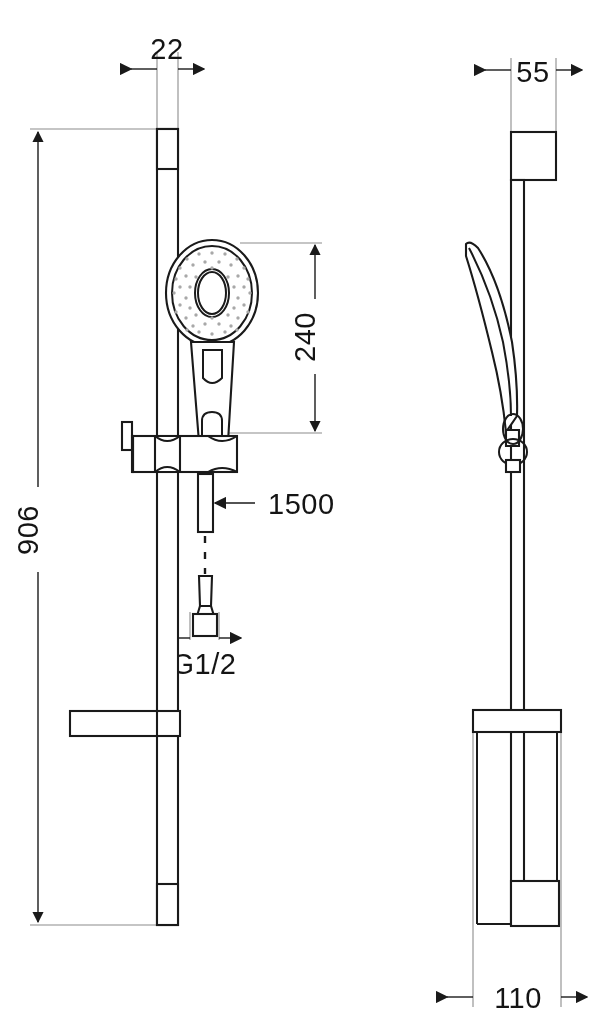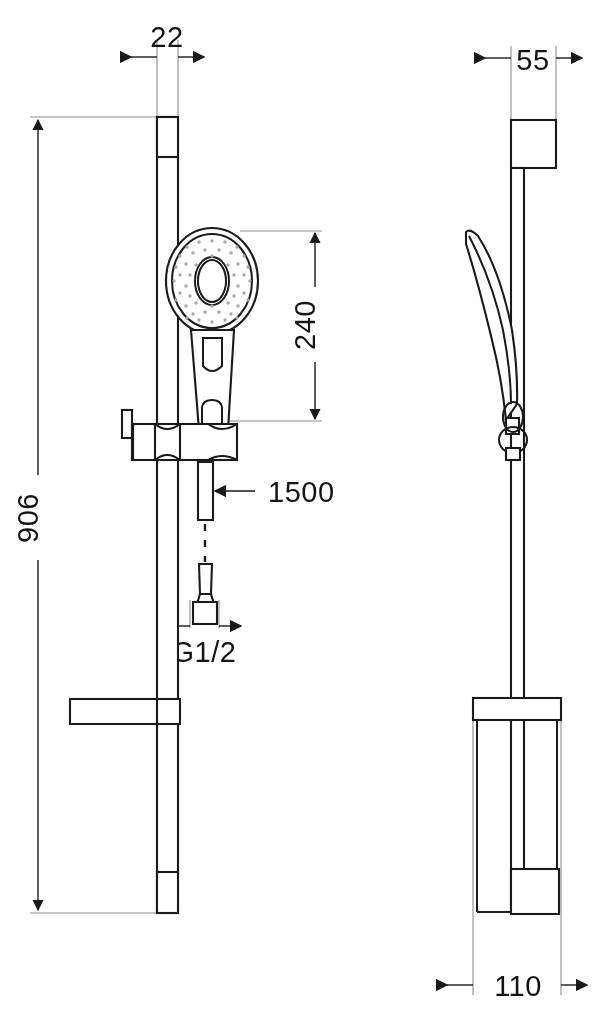--- a/index.html
+++ b/index.html
@@ -10,21 +10,21 @@
   body {
     width: 605px;
     height: 1024px;
     font-family: "Liberation Sans", sans-serif;
     overflow: hidden;
     position: relative;
   }
   #drawing-root {
     position: absolute;
     left: 0;
-    top: 0;
+    top: 12px;
     width: 605px;
     height: 720px;
   }
   svg#tech-drawing {
     display: block;
     width: 605px;
     height: 1024px;
   }
   .dim-text {
     font-family: "Liberation Sans", sans-serif;

